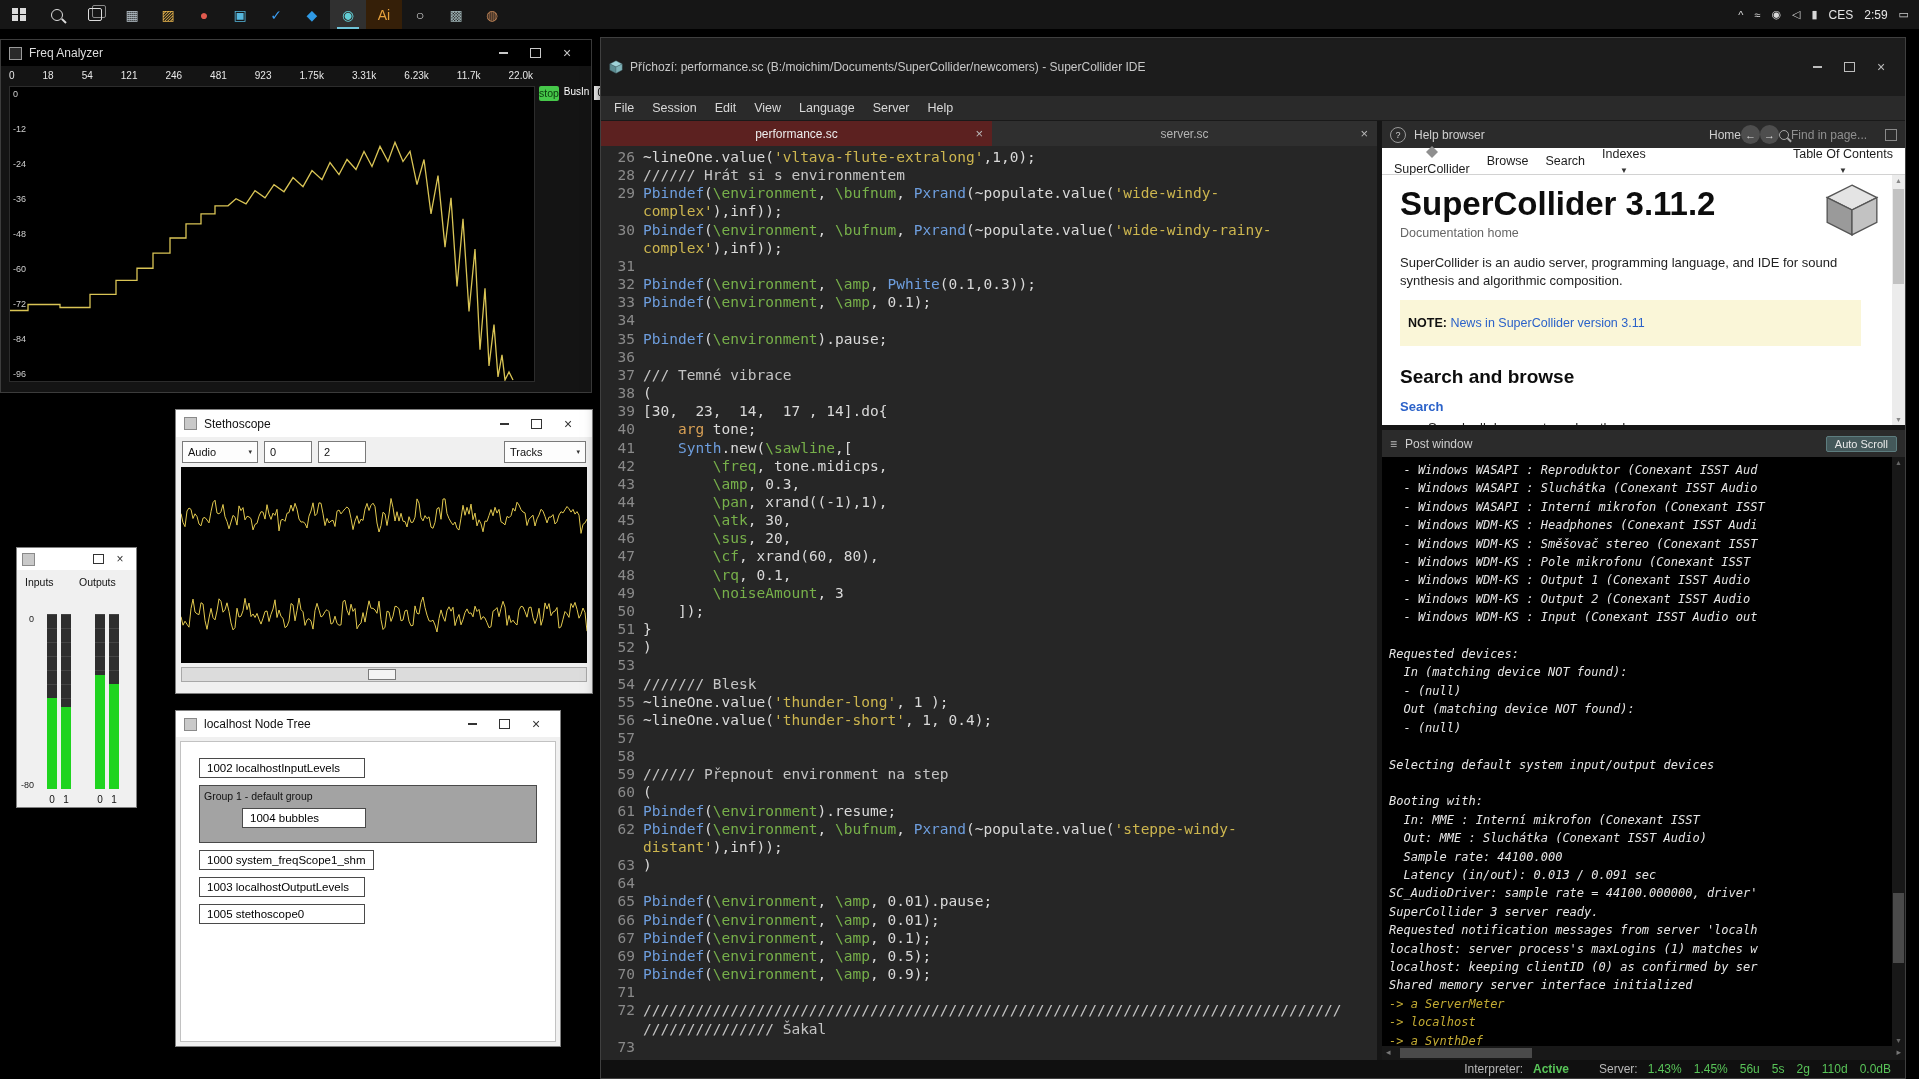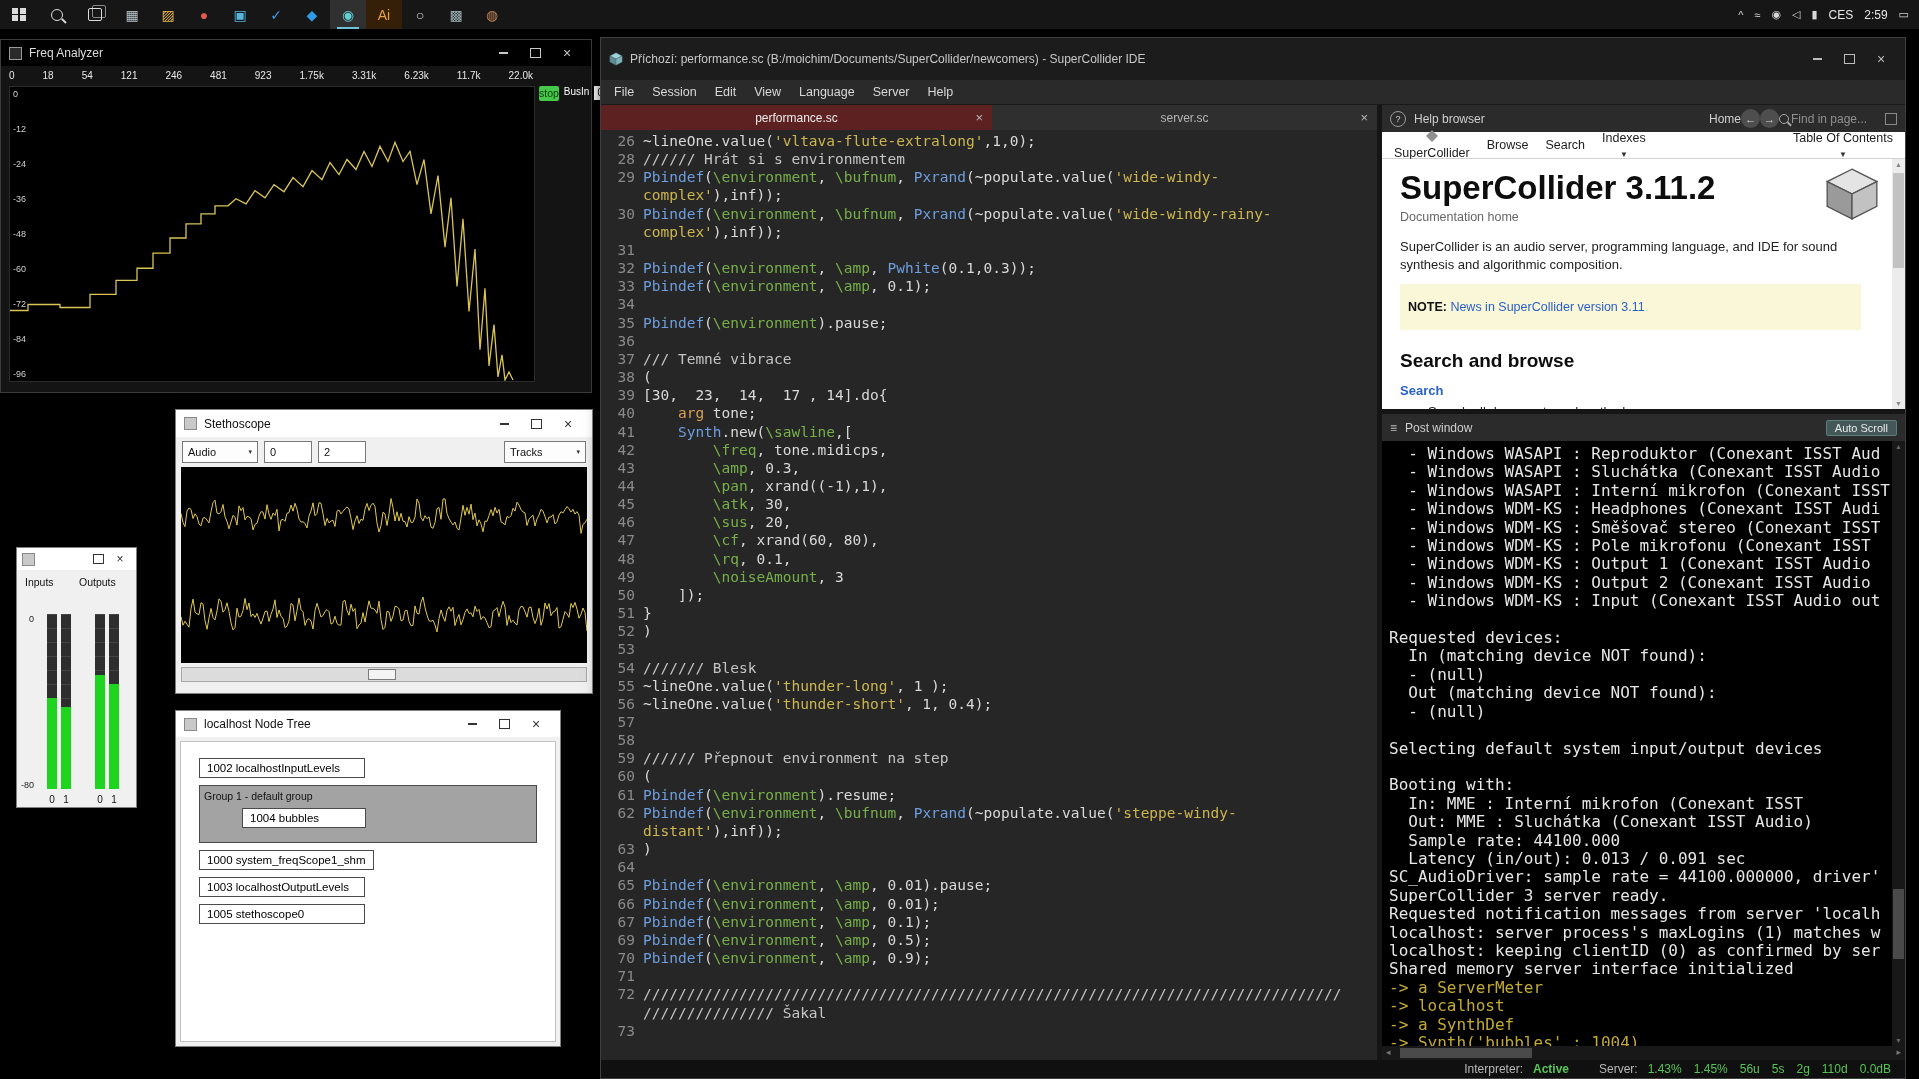--- a/index.html
+++ b/index.html
@@ -82,21 +82,21 @@
                padding:16px 0 0 18px;overflow:hidden;}
   .node-box{display:block;width:max-content;min-width:150px;background:#fff;border:1px solid #4a4a4a;
             font-size:11.5px;padding:3px 7px;margin-bottom:7px;color:#000;}
   .node-group{width:336px;background:#a3a3a3;border:1px solid #4a4a4a;padding:4px 0 14px 0;margin-bottom:7px;}
   .node-group-label{font-size:10.5px;margin:0 0 6px 4px;color:#111;}
   .node-group .node-box{margin-left:42px;min-width:108px;margin-bottom:0;}
   
   #win-ide{left:600px;top:37px;width:1306px;height:1042px;background:#262626;border:1px solid #3f3f3f;
            display:flex;flex-direction:column;box-sizing:border-box;}
   .ide-titlebar{height:26px;flex:0 0 26px;background:#1c1c1c;color:#c8c8c8;display:flex;align-items:center;
-                gap:7px;padding:8px 8px;font-size:12px;}
+                gap:7px;padding:16px 8px;font-size:12px;}
   .ide-titlebar .wbtn{color:#bdbdbd;}
   .menubar{height:24px;flex:0 0 24px;background:#2a2a2a;border-bottom:1px solid #191919;display:flex;
            align-items:center;padding-left:4px;}
   .menu-item{padding:0 9px;font-size:12.5px;color:#d8d8d8;}
   .ide-main{flex:1;display:flex;min-height:0;}
   .editor-col{width:776px;flex:0 0 776px;display:flex;flex-direction:column;min-height:0;}
   .ed-tabbar{height:25px;flex:0 0 25px;background:#161616;display:flex;}
   .ed-tab{display:flex;align-items:center;justify-content:center;position:relative;font-size:12px;}
   .ed-tab:nth-child(1){width:391px;background:#5c2120;color:#ececec;}
   .ed-tab:nth-child(2){flex:1;background:#2f2f2f;color:#b4b4b4;}
@@ -142,21 +142,21 @@
   .help-search-desc{margin:6px 0 0 28px;font-size:13px;color:#222;}
   .cube-logo{position:absolute;right:26px;top:8px;}
   .help-vscroll{position:absolute;right:0;top:0;bottom:0;width:13px;background:#ececec;}
   .help-vthumb{position:absolute;left:1px;right:1px;top:14px;height:38%;background:#c2c2c2;}
   .scroll-arrow{position:absolute;left:0;right:0;text-align:center;font-size:7px;color:#888;}
   .h-split{height:5px;flex:0 0 5px;background:#151515;}
   
   .autoscroll-chip{background:#44585a;border:1px solid #5d7d7f;color:#e9e9e9;font-size:11px;
                    padding:1px 8px;border-radius:2px;}
   .post-content{flex:1;background:#000;position:relative;overflow:hidden;padding:4px 14px 0 7px;}
-  .post-line{font-family:"DejaVu Sans Mono",monospace;font-size:16px;line-height:18.4px;color:#e6e6e6;white-space:pre;}
+  .post-line{font-family:"DejaVu Sans Mono",monospace;font-size:12px;line-height:18.4px;color:#e6e6e6;white-space:pre;font-style:italic;}
   .post-line.res{color:#c3ab33;}
   .post-vscroll{position:absolute;right:0;top:0;bottom:0;width:13px;background:#181818;}
   .post-vthumb{position:absolute;left:1px;right:1px;top:74%;height:70px;background:#4a4a4a;}
   .post-hscroll{height:14px;flex:0 0 14px;background:#181818;position:relative;}
   .post-hthumb{position:absolute;left:18px;top:2px;bottom:2px;width:132px;background:#4a4a4a;}
   .hs-arrow{position:absolute;top:1px;font-size:9px;color:#777;}
   
   .statusbar{height:18px;flex:0 0 18px;background:#101010;display:flex;align-items:center;
              justify-content:flex-end;gap:10px;padding-right:14px;font-size:12px;}
   .st-label{color:#b8b8b8;}

